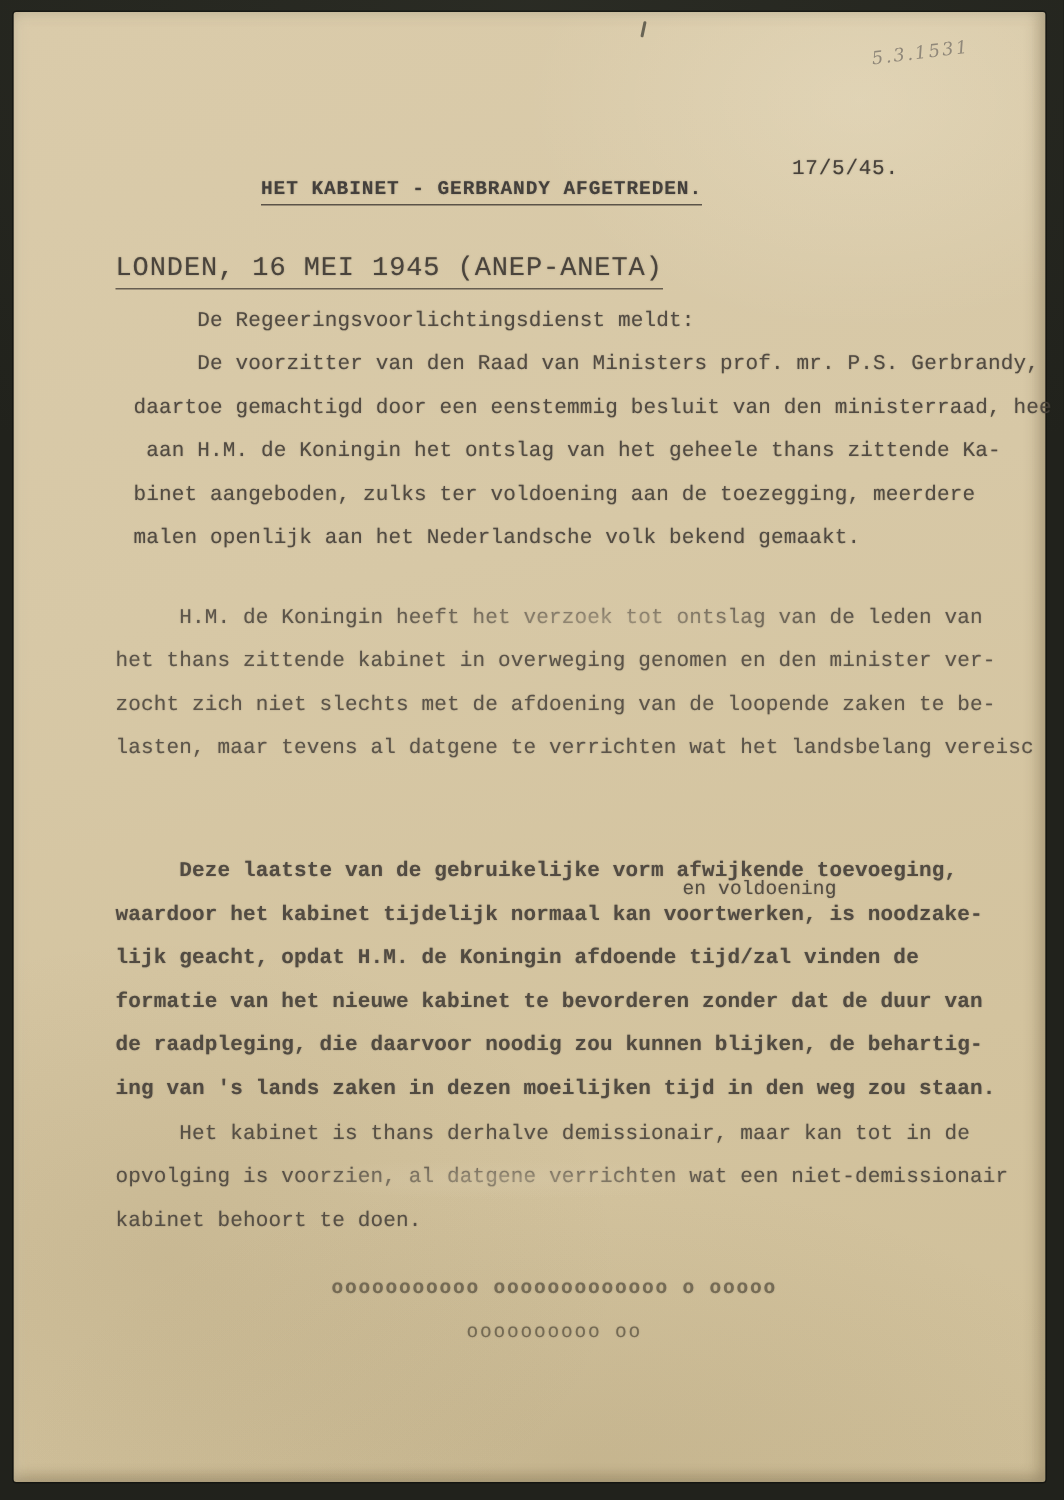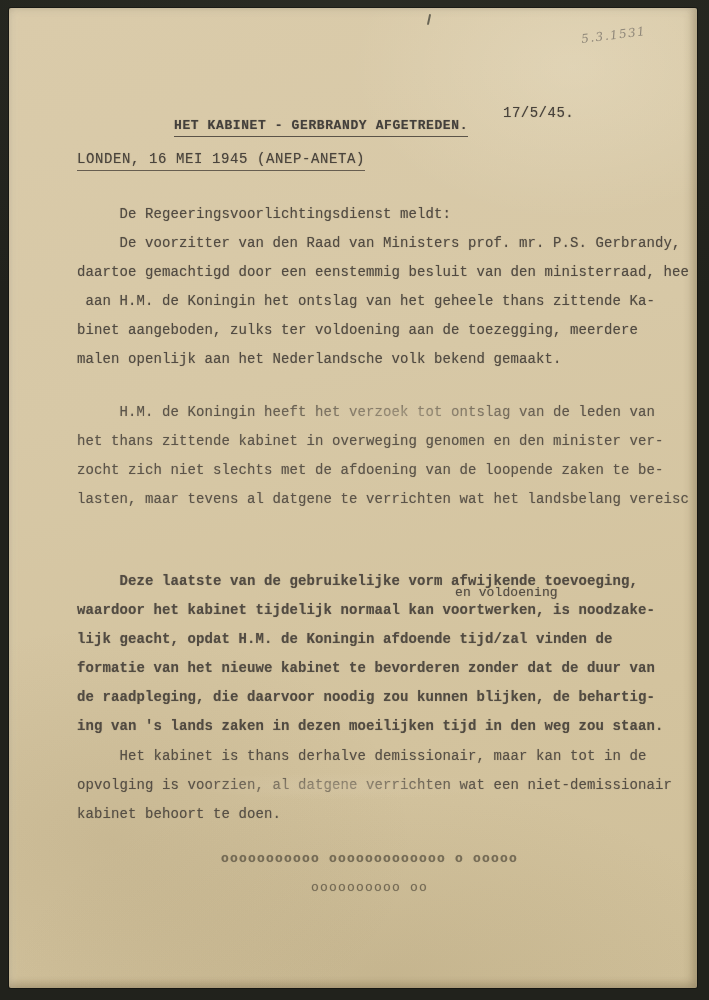--- a/index.html
+++ b/index.html
@@ -56,53 +56,53 @@
     letter-spacing: 1.5px;
     color: #90887a;
     transform: rotate(-7deg);
   }
   .typed {
     position: absolute;
     color: #47413a;
     text-shadow: 0 0 1px rgba(71,65,58,0.5);
   }
   .date-note {
-    left: 494px;
+    left: 519px;
     top: 97px;
     font-size: 14px;
     letter-spacing: 0.5px;
   }
   .doc-title {
     left: 165px;
     top: 110px;
     font-size: 13px;
     letter-spacing: 0.6px;
     font-weight: bold;
     color: #44403c;
     border-bottom: 1.5px solid rgba(68,62,55,0.85);
     padding-bottom: 3px;
   }
   .dateline {
     left: 68px;
-    top: 143px;
-    font-size: 14px;
+    top: 161px;
+    font-size: 18px;
     letter-spacing: 0.6px;
     color: #4a443c;
     border-bottom: 1.5px solid rgba(74,66,57,0.8);
     padding-bottom: 3px;
   }
   .para {
     left: 68px;
     font-size: 14px;
     line-height: 29px;
     white-space: pre;
     letter-spacing: 0.1px;
     opacity: 0.92;
   }
-  .para-1 { top: 192px; }
+  .para-1 { top: 192px; margin-left: 12px; }
   .para-2 { top: 390px; opacity: 0.85; }
   .para-3 { top: 559px; font-weight: bold; }
   .para-4 { top: 734px; opacity: 0.88; }
   .insertion {
     left: 446px;
     top: 577px;
     font-size: 13px;
     letter-spacing: 0.1px;
     opacity: 0.9;
   }

